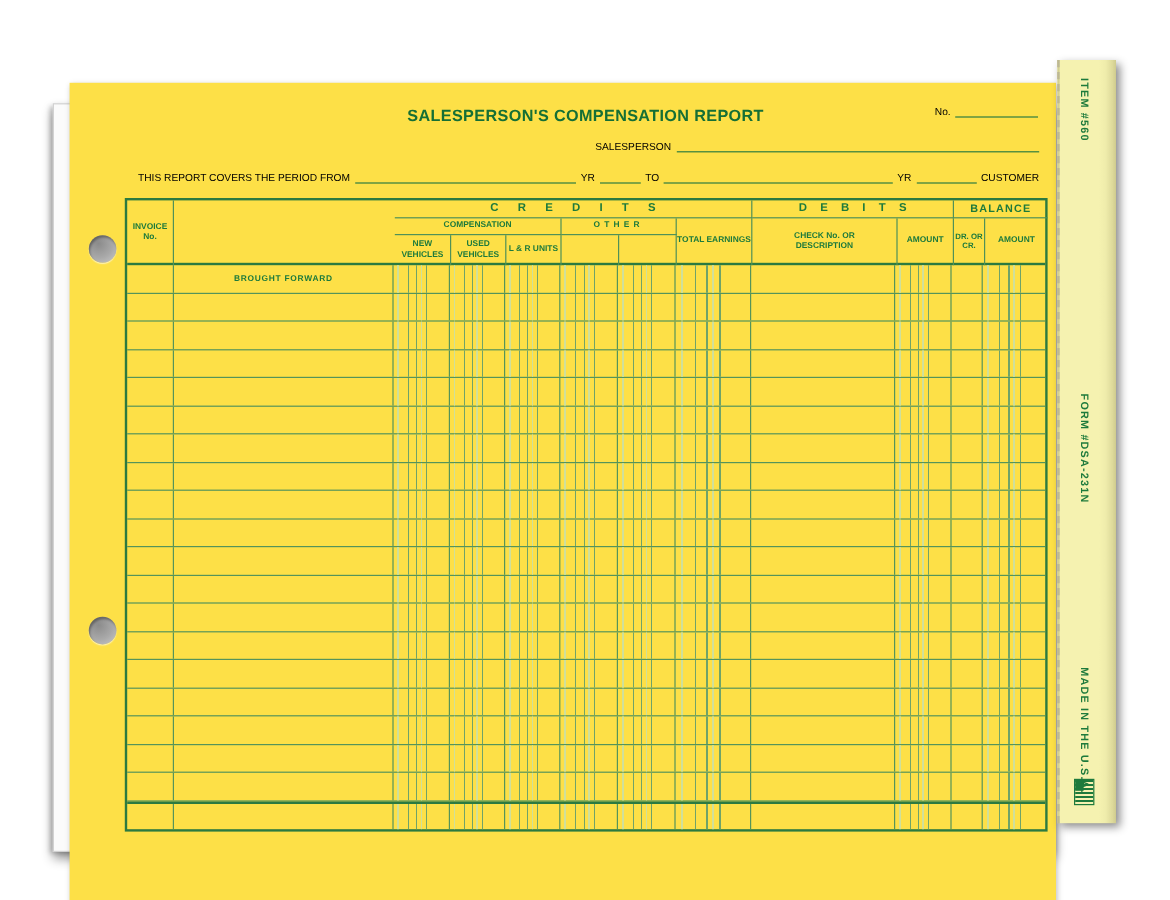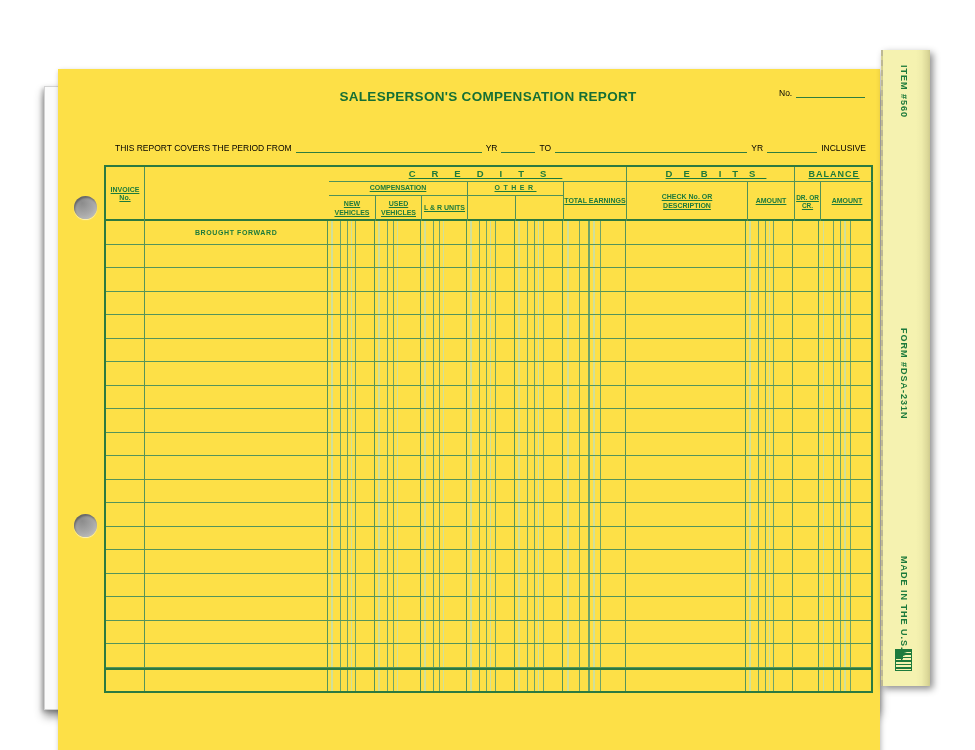--- a/index.html
+++ b/index.html
@@ -55,21 +55,21 @@
 
   
   .form-table {
     position:absolute; left:46px; top:96px; width:769px; height:528px;
     border:2px solid #2c7a40;
   }
   .thead { position:relative; height:54px; border-bottom:2px solid #2c7a40;
            font-weight:bold; color:#1d7a3c; }
   .hcell { position:absolute; display:flex; align-items:center; justify-content:center;
            text-align:center; border-right:1px solid #4f9158; border-bottom:1px solid #4f9158;
-           font-size:7px; line-height:1.15;text-decoration:underline; }
+           font-size:7px; line-height:1.15; }
   .h-invoice  { left:0;   top:0;    width:39px;  height:54px; border-bottom:none; }
   .h-customer { left:39px;top:0;    width:184px; height:54px; border-bottom:none;
                 font-size:8px; letter-spacing:3.5px; }
   .h-credits  { left:223px;top:0;   width:298px; height:15px;
                 font-size:9.5px; letter-spacing:16px; text-indent:16px; }
   .h-debits   { left:521px;top:0;   width:168px; height:15px;
                 font-size:9.5px; letter-spacing:11px; text-indent:11px; }
   .h-balance  { left:689px;top:0;   width:78px;  height:15px;
                 font-size:9px; letter-spacing:1px; border-right:none; }
   .h-comp     { left:223px;top:15px;width:139px; height:14px; }
@@ -125,31 +125,35 @@
 
   <div class="main-sheet">
 
     <div class="title">SALESPERSON'S COMPENSATION REPORT</div>
 
     <div class="no-line">
       <span>No.</span>
       <span class="rule"></span>
     </div>
 
+    <div class="sp-line">
+      <span>SALESPERSON</span>
+      <span class="rule"></span>
+    </div>
 
     <div class="period-line">
       <span>THIS REPORT COVERS THE PERIOD FROM</span>
       <span class="rule pl-a"></span>
       <span>YR</span>
       <span class="rule pl-b"></span>
       <span>TO</span>
       <span class="rule pl-c"></span>
       <span>YR</span>
       <span class="rule pl-d"></span>
-      <span>INCLUSIVE</span>
+      <span>CUSTOMER</span>
     </div>
 
     <div class="form-table">
       <div class="thead">
         <div class="hcell h-invoice">INVOICE No.</div>
         <div class="hcell h-credits">CREDITS</div>
         <div class="hcell h-debits">DEBITS</div>
         <div class="hcell h-balance">BALANCE</div>
         <div class="hcell h-comp">COMPENSATION</div>
         <div class="hcell h-other">OTHER</div>

